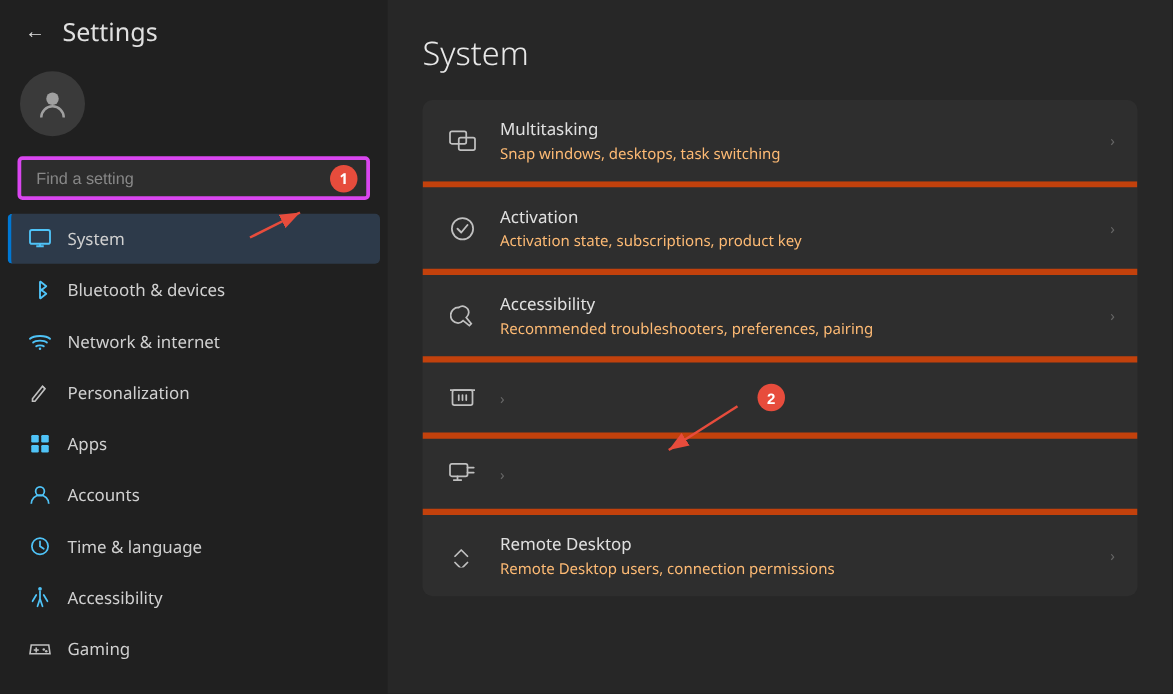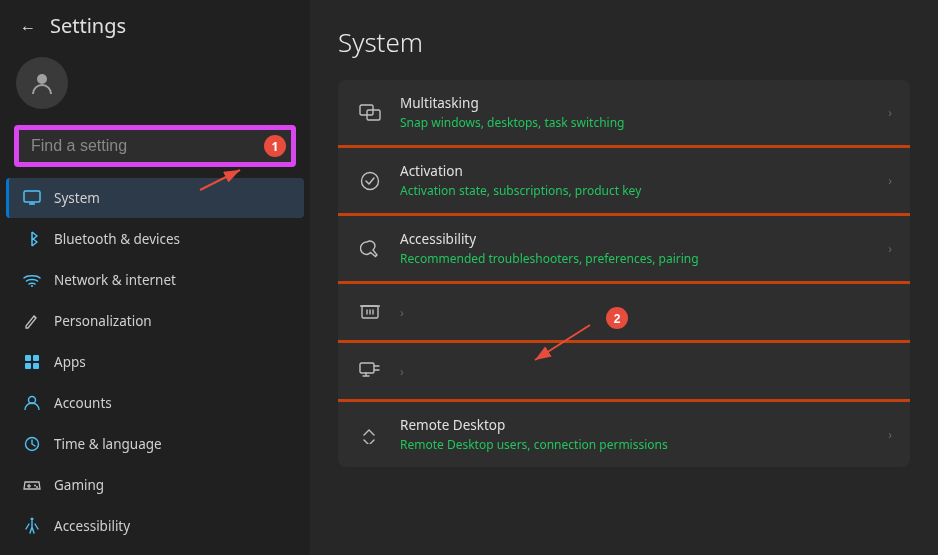--- a/index.html
+++ b/index.html
@@ -65,25 +65,25 @@
     }
 
     .search-bar {
       margin: 4px 14px 10px 14px;
       position: relative;
     }
 
     .search-bar input {
       width: 100%;
       background: #2d2d2d;
-      border: 5px solid #d946ef;
+      border: 3px solid #d946ef;
       border-radius: 4px;
       color: #c0c0c0;
       padding: 7px 12px;
-      font-size: 16px;
+      font-size: 13px;
       outline: none;
     }
 
     .search-bar input::placeholder { color: #888; }
 
     .annotation-badge {
       position: absolute;
       right: 10px;
       top: 50%;
       transform: translateY(-50%);
@@ -151,21 +151,21 @@
 
     .settings-item {
       display: flex;
       align-items: center;
       gap: 16px;
       background: #2e2e2e;
       padding: 14px 18px;
       border-radius: 6px;
       cursor: pointer;
       transition: background 0.15s;
-      border-bottom: 3px solid #c2410c;
+      border-bottom: 5px solid #c2410c;
       position: relative;
     }
 
     .settings-item:last-child { border-bottom: none; }
 
     
     .settings-group {
       border-radius: 8px;
       overflow: hidden;
       background: #2e2e2e;
@@ -194,21 +194,21 @@
 
     .item-title {
       font-size: 13.5px;
       font-weight: 400;
       color: #e0e0e0;
       margin-bottom: 2px;
     }
 
     .item-desc {
       font-size: 12px;
-      color: #22c55e;
+      color: #fdba74;
     }
 
     .item-chevron {
       color: #666;
       font-size: 12px;
     }
 
     
     .overlay-svg {
       position: absolute;
@@ -319,39 +319,39 @@
         <svg width="16" height="16" viewBox="0 0 16 16" fill="none">
           <circle cx="8" cy="8" r="6.5" stroke="#4fc3f7" stroke-width="1.4" fill="none"></circle>
           <path d="M8 4v4l3 2" stroke="#4fc3f7" stroke-width="1.4" stroke-linecap="round"></path>
         </svg>
       </div>
       <span>Time &amp; language</span>
     </div>
 
     <div class="nav-item">
       <div class="nav-icon">
+        <svg width="14" height="18" viewBox="0 0 14 18" fill="none">
+          <circle cx="7" cy="2" r="1.5" fill="#4fc3f7"></circle>
+          <path d="M7 4v6M4 7l-3 5M10 7l3 5M7 10l-2 6M7 10l2 6" stroke="#4fc3f7" stroke-width="1.4" stroke-linecap="round"></path>
+        </svg>
+      </div>
+      <span>Accessibility</span>
+    </div>
+
+    <div class="nav-item">
+      <div class="nav-icon">
         <svg width="18" height="14" viewBox="0 0 18 14" fill="none">
           <path d="M2 4h14l1 7H1L2 4z" stroke="#c0c0c0" stroke-width="1.3" fill="none" rx="2"></path>
           <line x1="6" y1="6" x2="6" y2="10" stroke="#c0c0c0" stroke-width="1.3"></line>
           <line x1="4" y1="8" x2="8" y2="8" stroke="#c0c0c0" stroke-width="1.3"></line>
           <circle cx="12" cy="7.5" r="1" fill="#c0c0c0"></circle>
           <circle cx="14" cy="9" r="1" fill="#c0c0c0"></circle>
         </svg>
       </div>
       <span>Gaming</span>
-    </div>
-
-    <div class="nav-item">
-      <div class="nav-icon">
-        <svg width="14" height="18" viewBox="0 0 14 18" fill="none">
-          <circle cx="7" cy="2" r="1.5" fill="#4fc3f7"></circle>
-          <path d="M7 4v6M4 7l-3 5M10 7l3 5M7 10l-2 6M7 10l2 6" stroke="#4fc3f7" stroke-width="1.4" stroke-linecap="round"></path>
-        </svg>
-      </div>
-      <span>Accessibility</span>
     </div>
   </nav>
 </div>
 
 <div class="main-content">
   <h1 class="page-title">System</h1>
 
   <div class="settings-group">
 
     <div class="settings-item">

